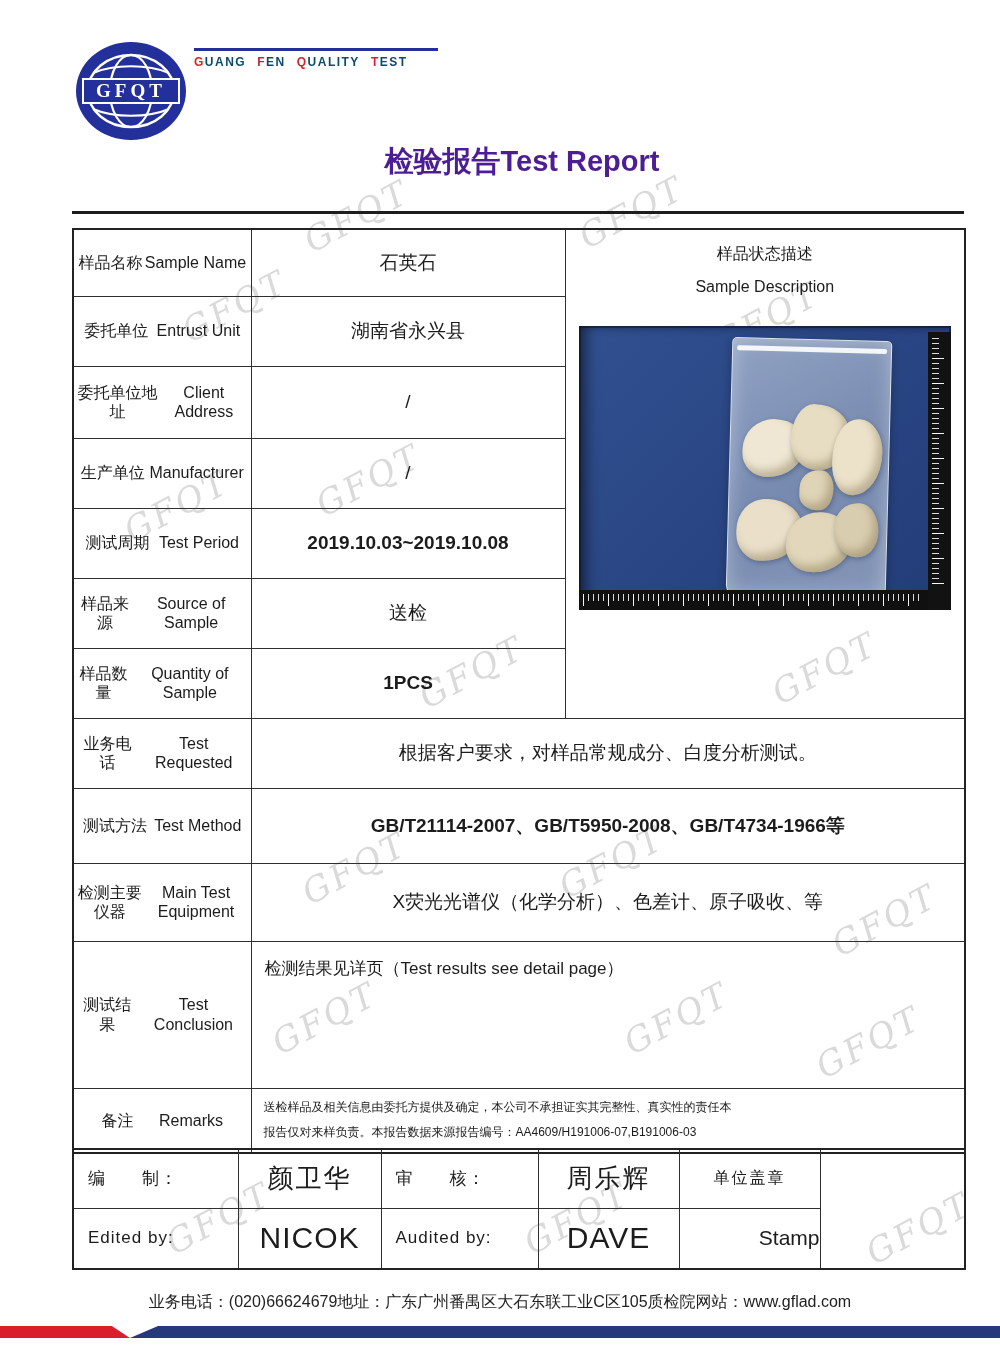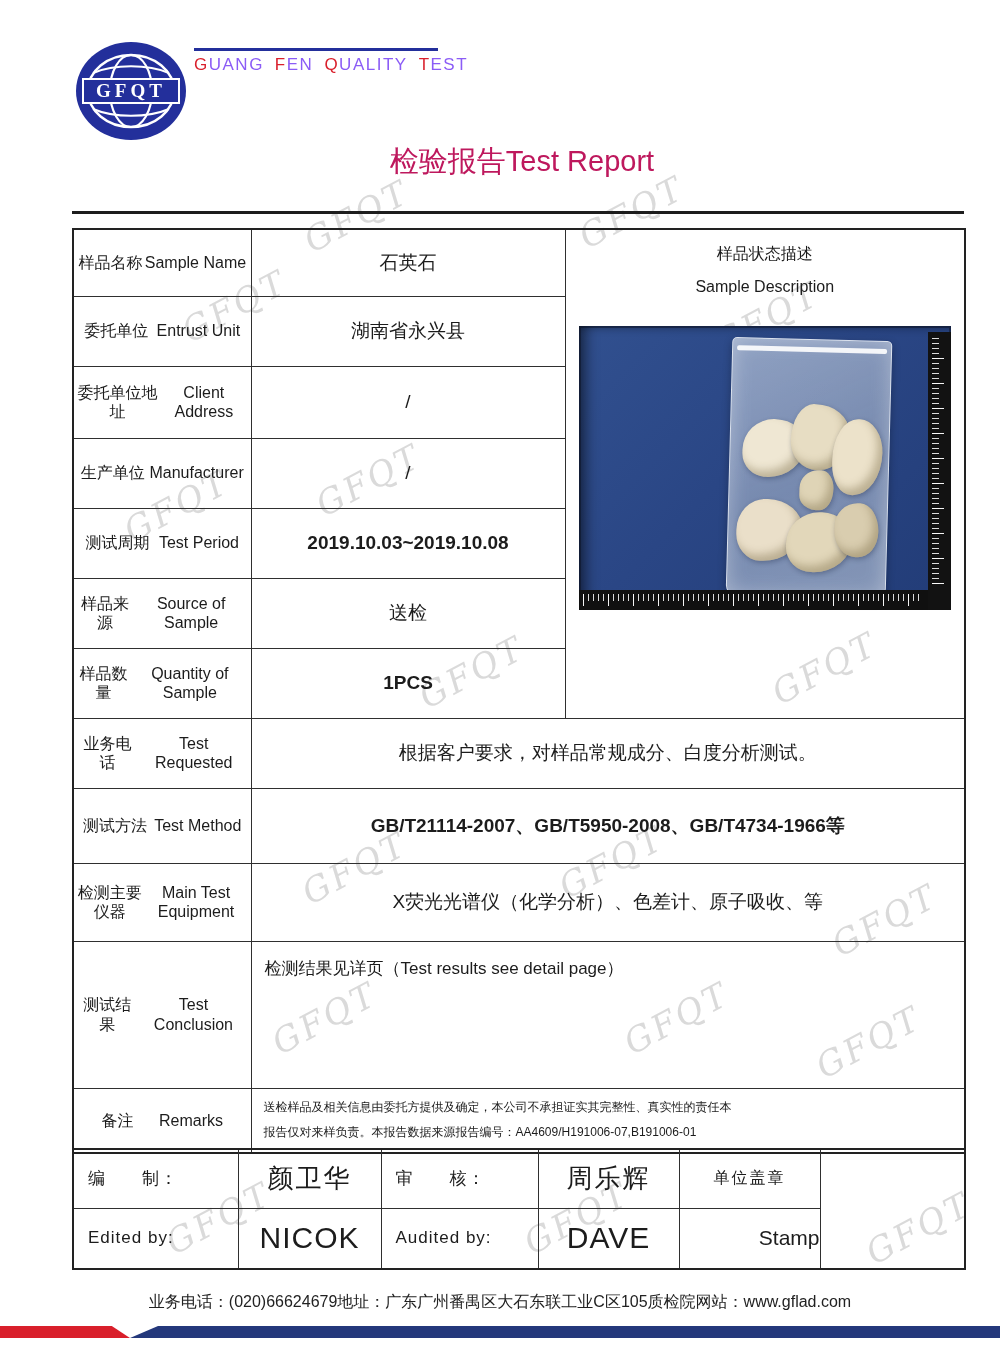--- a/index.html
+++ b/index.html
@@ -15,25 +15,25 @@
     font-size:34px; letter-spacing:3px; color:#bcbcbc; opacity:.55;
     transform:rotate(-28deg); z-index:0; pointer-events:none; white-space:nowrap;
   }
 
   
   .logo { position:absolute; left:74px; top:40px; width:114px; height:102px; z-index:2; }
   .brand { position:absolute; left:194px; top:46px; z-index:2; }
   .brand-cn { font-size:54px; font-weight:700; color:#232f9b; letter-spacing:3px; line-height:1.1; font-family:"Liberation Sans",sans-serif; }
   .brand-rule { width:244px; height:3px; background:#232f9b; margin-top:2px; }
   .brand-en { margin-top:4px; display:flex; gap:11px; }
-  .brand-word { display:inline-block; font-size:17px; font-weight:400; letter-spacing:1.5px; color:#8b5cf6; }
+  .brand-word { display:inline-block; font-size:12px; font-weight:700; letter-spacing:1.5px; color:#0c4a6e; }
   .brand-word::first-letter { color:#d91f2b; }
 
   .doc-title { position:absolute; left:0; top:142px; width:1000px; text-align:center; padding-left:44px;
-    font-size:29px; font-weight:400; color:#be185d; z-index:2; }
+    font-size:29px; font-weight:700; color:#4c1d95; z-index:2; }
 
   .report-line { position:absolute; left:72px; top:181px; width:892px; height:26px; z-index:2; font-size:17px; }
   .report-no-label { position:absolute; left:22px; top:0; }
   .report-no { position:absolute; left:218px; top:0; font-weight:700; }
   .page-info { position:absolute; right:52px; top:0; letter-spacing:1px; }
   .top-rule { position:absolute; left:72px; top:211px; width:892px; height:3px; background:#1d1d1d; z-index:2; }
 
   
   .main-table, .sig-table {
     position:absolute; left:72px; border-collapse:collapse; table-layout:fixed;
@@ -289,21 +289,21 @@
     </tr>
     <tr class="h63">
       <td>
             <div class="lbl">
               <span>备注</span>
         <span>Remarks</span>
             </div>
           </td>
       <td colspan="2" class="remarks">
         <div>送检样品及相关信息由委托方提供及确定，本公司不承担证实其完整性、真实性的责任本</div>
-        <div>报告仅对来样负责。本报告数据来源报告编号：AA4609/H191006-07,B191006-01</div>
+        <div>报告仅对来样负责。本报告数据来源报告编号：AA4609/H191006-07,B191006-03</div>
       </td>
     </tr>
   </tbody>
     </table>
 
   <table class="sig-table">
     <colgroup>
       <col style="width:165px">
         <col style="width:143px">
         <col style="width:157px">

